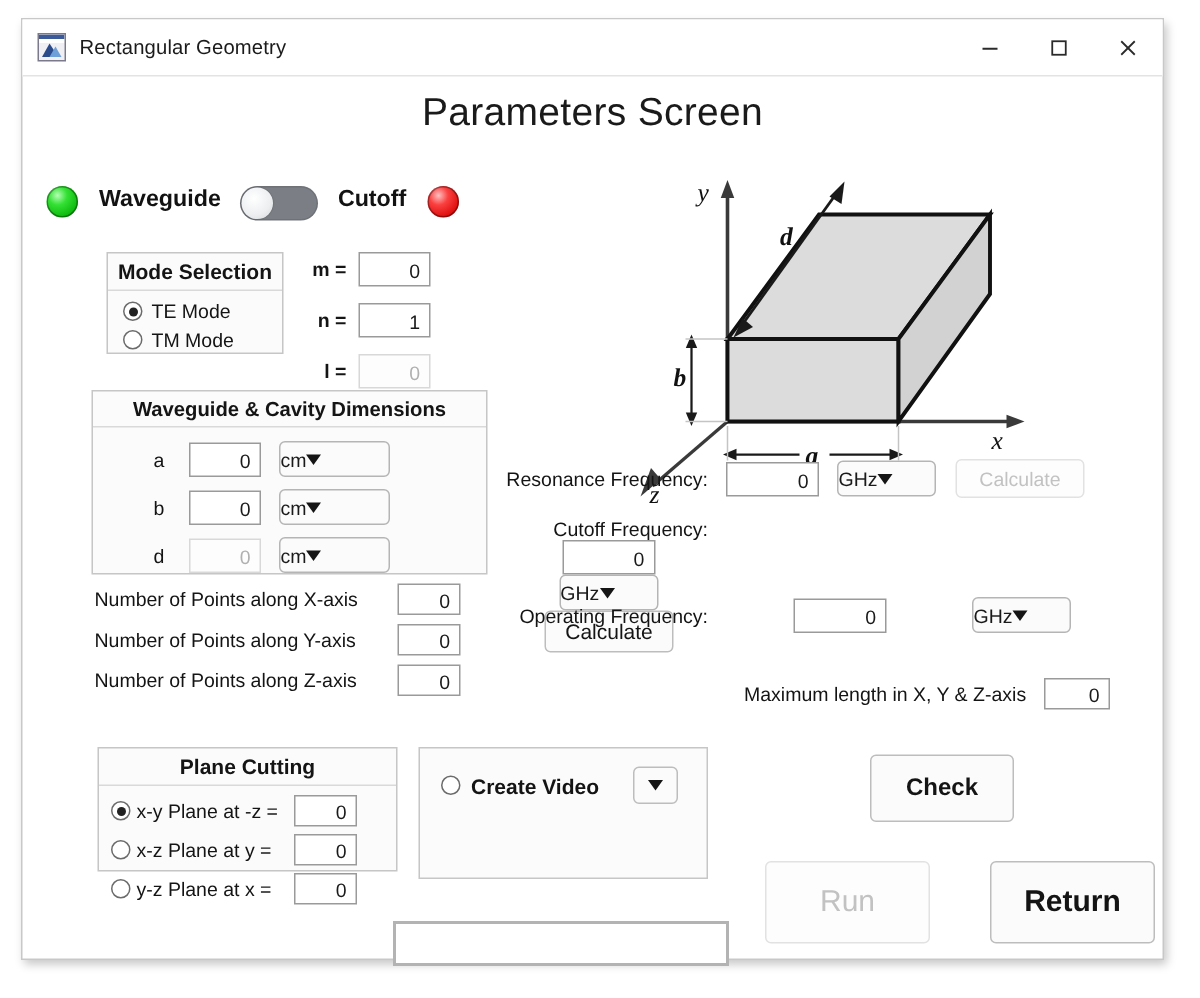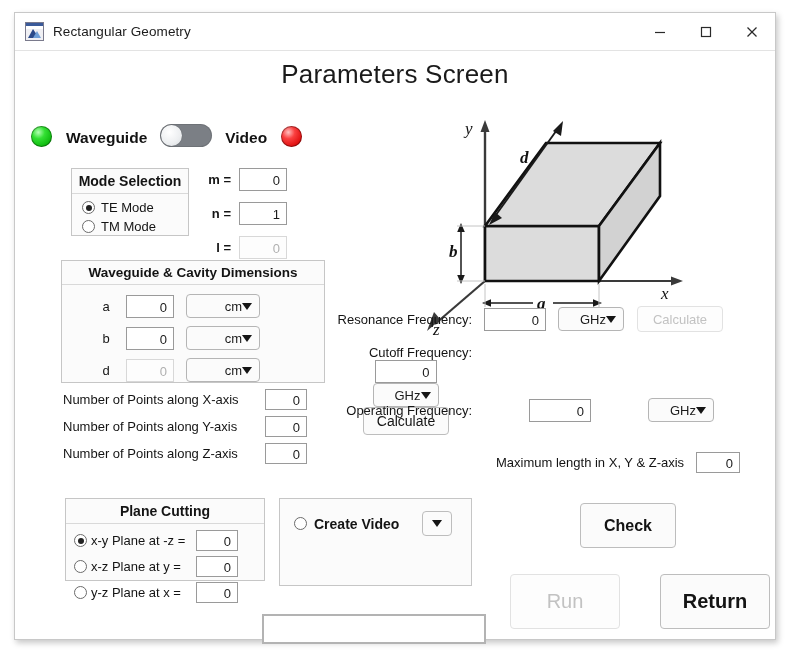--- a/index.html
+++ b/index.html
@@ -105,21 +105,21 @@
     width: 100%;
     height: 560px;
   }
 
   
   #mode-toggle-row {
     position: absolute;
     left: 16px;
     top: 32px;
     display: flex;
-    align-items: flex-end;
+    align-items: flex-start;
   }
   .lamp {
     width: 21px; height: 21px;
     border-radius: 50%;
     box-shadow: inset 0 0 0 1px rgba(0,0,0,0.35);
   }
   .lamp.green {
     background: radial-gradient(circle at 35% 30%, #b4ffb4 0%, #33e033 32%, #0fbb0f 70%, #0a8a0a 100%);
   }
   .lamp.red {
@@ -214,22 +214,22 @@
 
   
   .dropdown {
     border: 1px solid #b5b5b5;
     border-radius: 4px;
     background: #fbfbfb;
     height: 24px;
     box-sizing: border-box;
     display: flex;
     align-items: center;
-    justify-content: flex-end;
-    padding: 0 7px 0 12px;
+    justify-content: flex-start;
+    padding: 0 7px 0 0;
     font-size: 13px;
     color: #1a1a1a;
   }
   .caret {
     width: 0; height: 0;
     border-left: 5px solid transparent;
     border-right: 5px solid transparent;
     border-top: 7px solid #151515;
   }
 
@@ -301,21 +301,21 @@
   <div id="screen-title">Parameters Screen</div>
 
   <div id="content">
 
     <div id="mode-toggle-row">
       <div class="lamp green"></div>
       <div class="toggle-label" id="wg-label">Waveguide</div>
       <div id="mode-switch">
         <div class="knob"></div>
       </div>
-      <div class="toggle-label" id="cav-label">Video</div>
+      <div class="toggle-label" id="cav-label">Cutoff</div>
       <div class="lamp red" style="margin-left:14px;"></div>
     </div>
 
     <div class="panel" style="left:56px; top:76px; width:118px; height:68px;">
       <div class="panel-title">Mode Selection</div>
       <div class="radio-row" style="margin:6px 0 0 10px;">
         <span class="radio checked"></span>
         <span class="radio-label">TE Mode</span>
       </div>
       <div class="radio-row" style="margin:4px 0 0 10px;">

